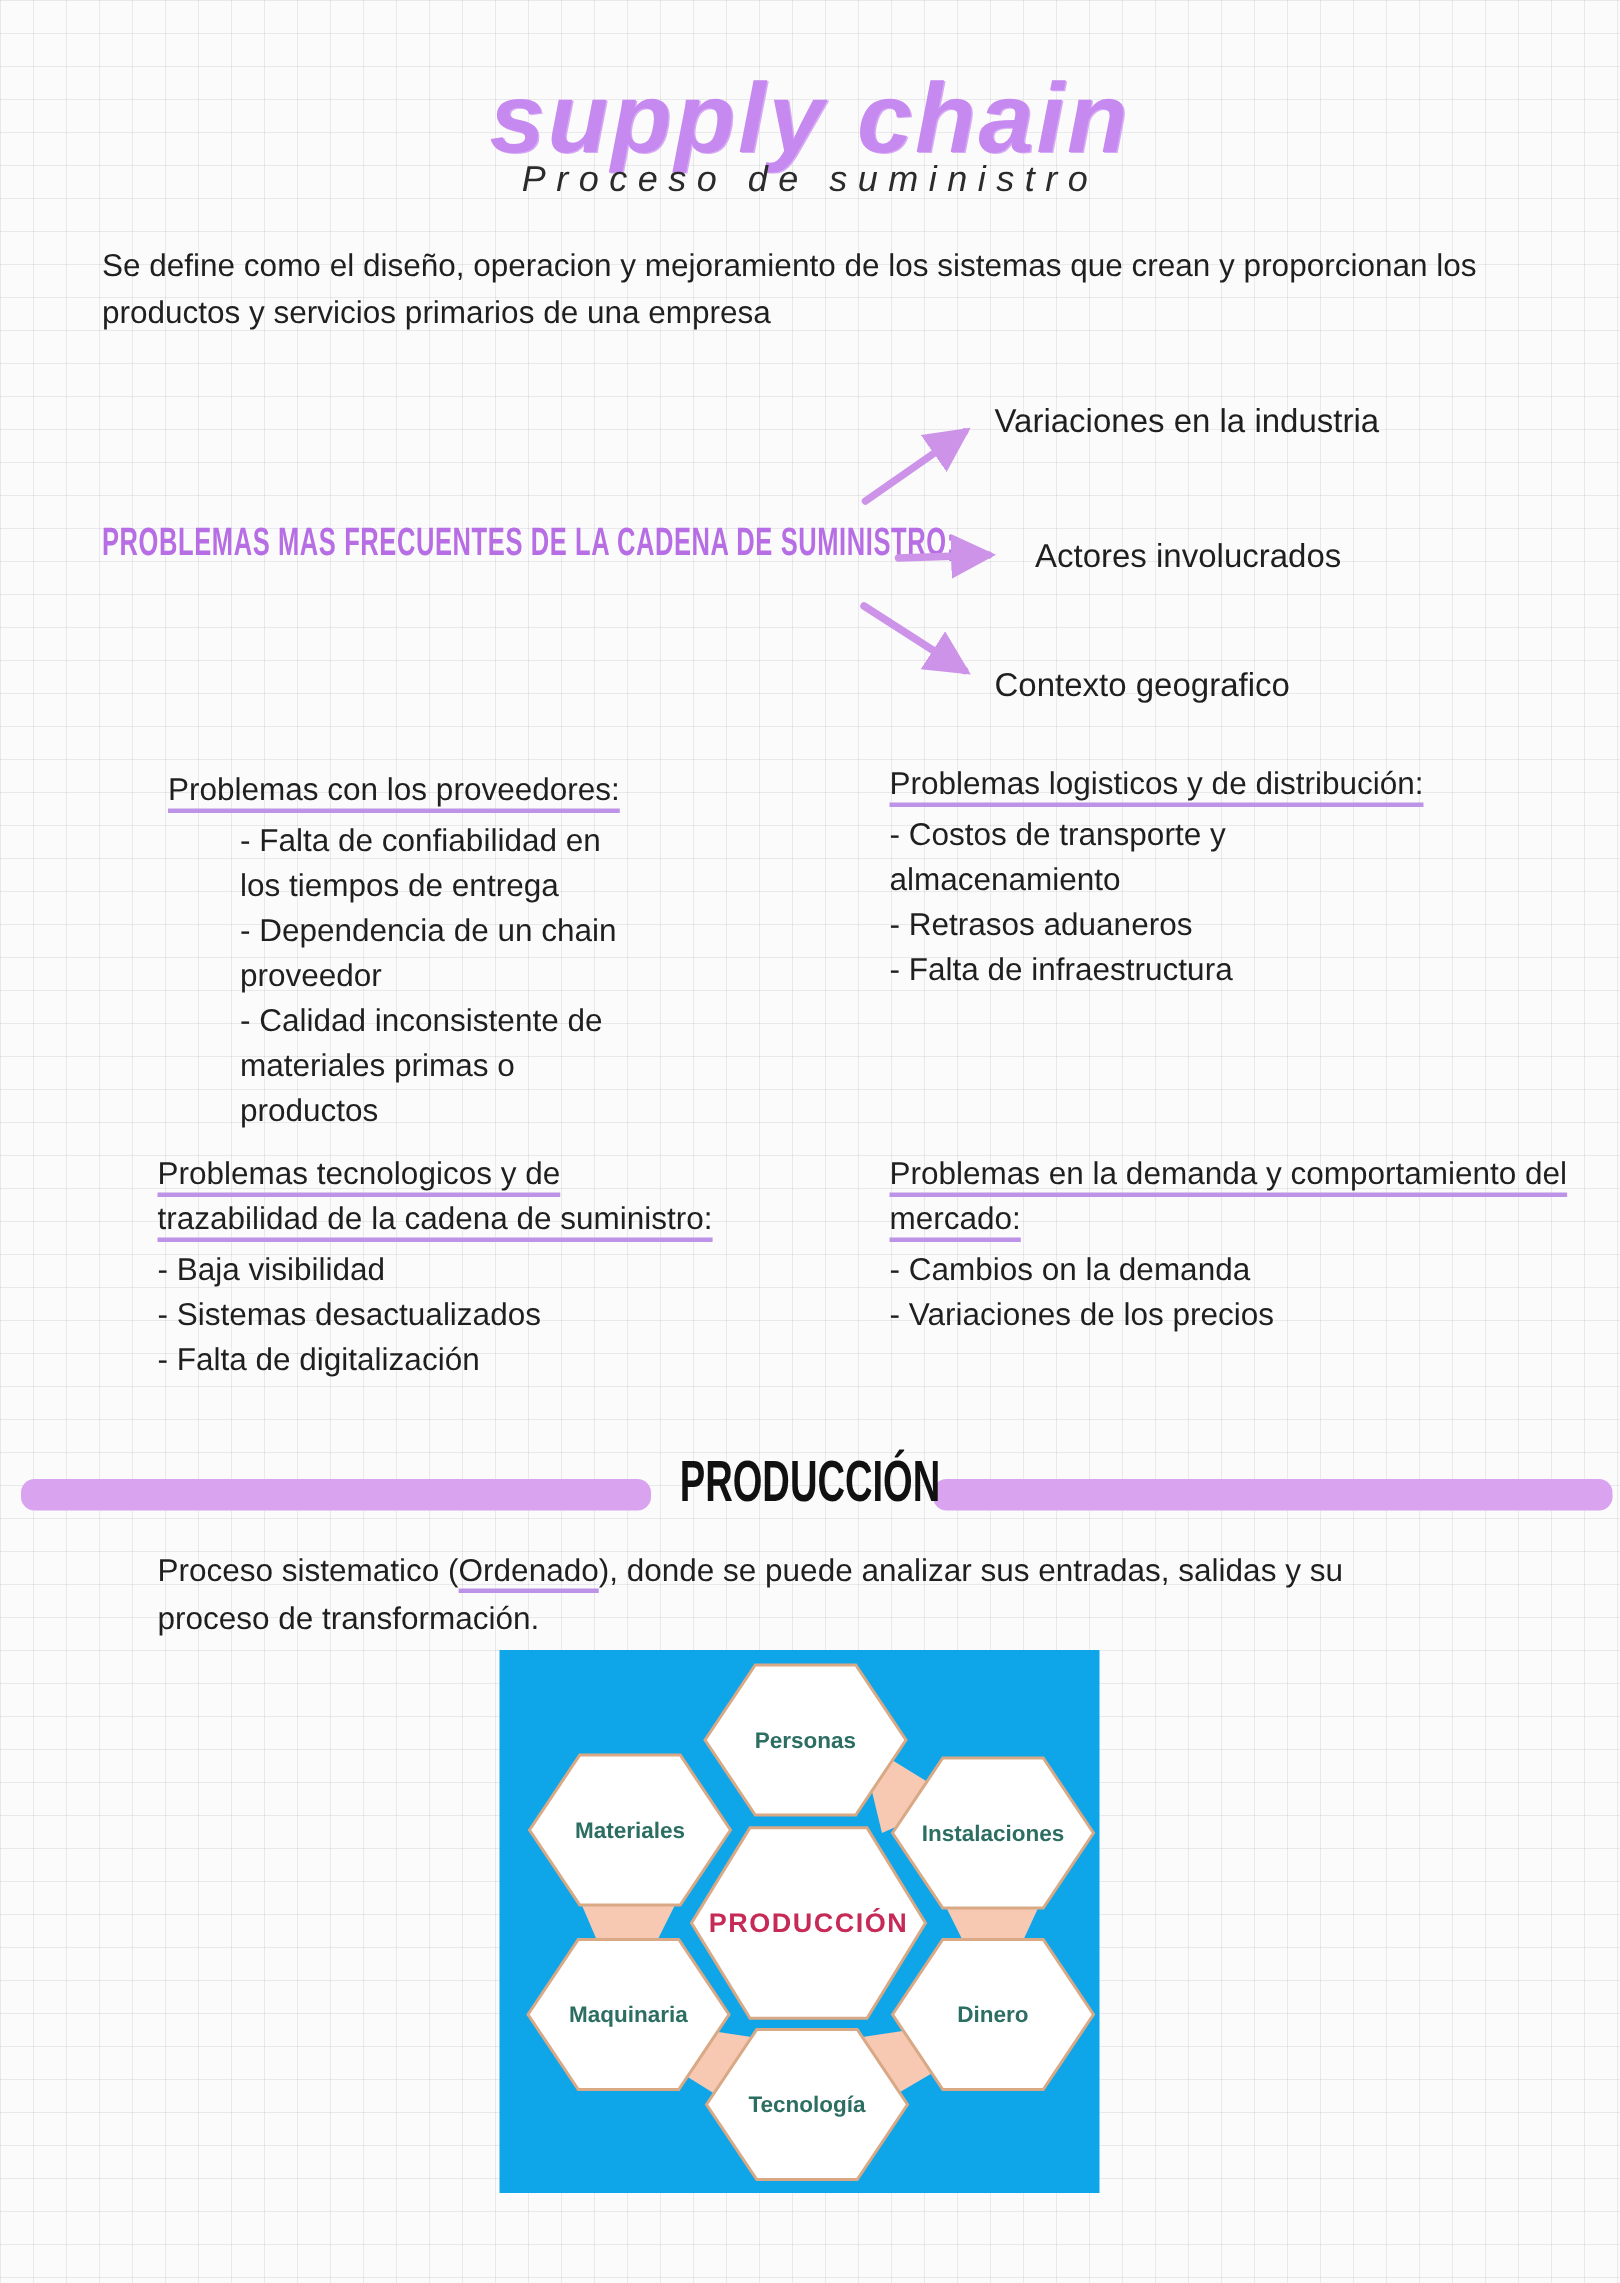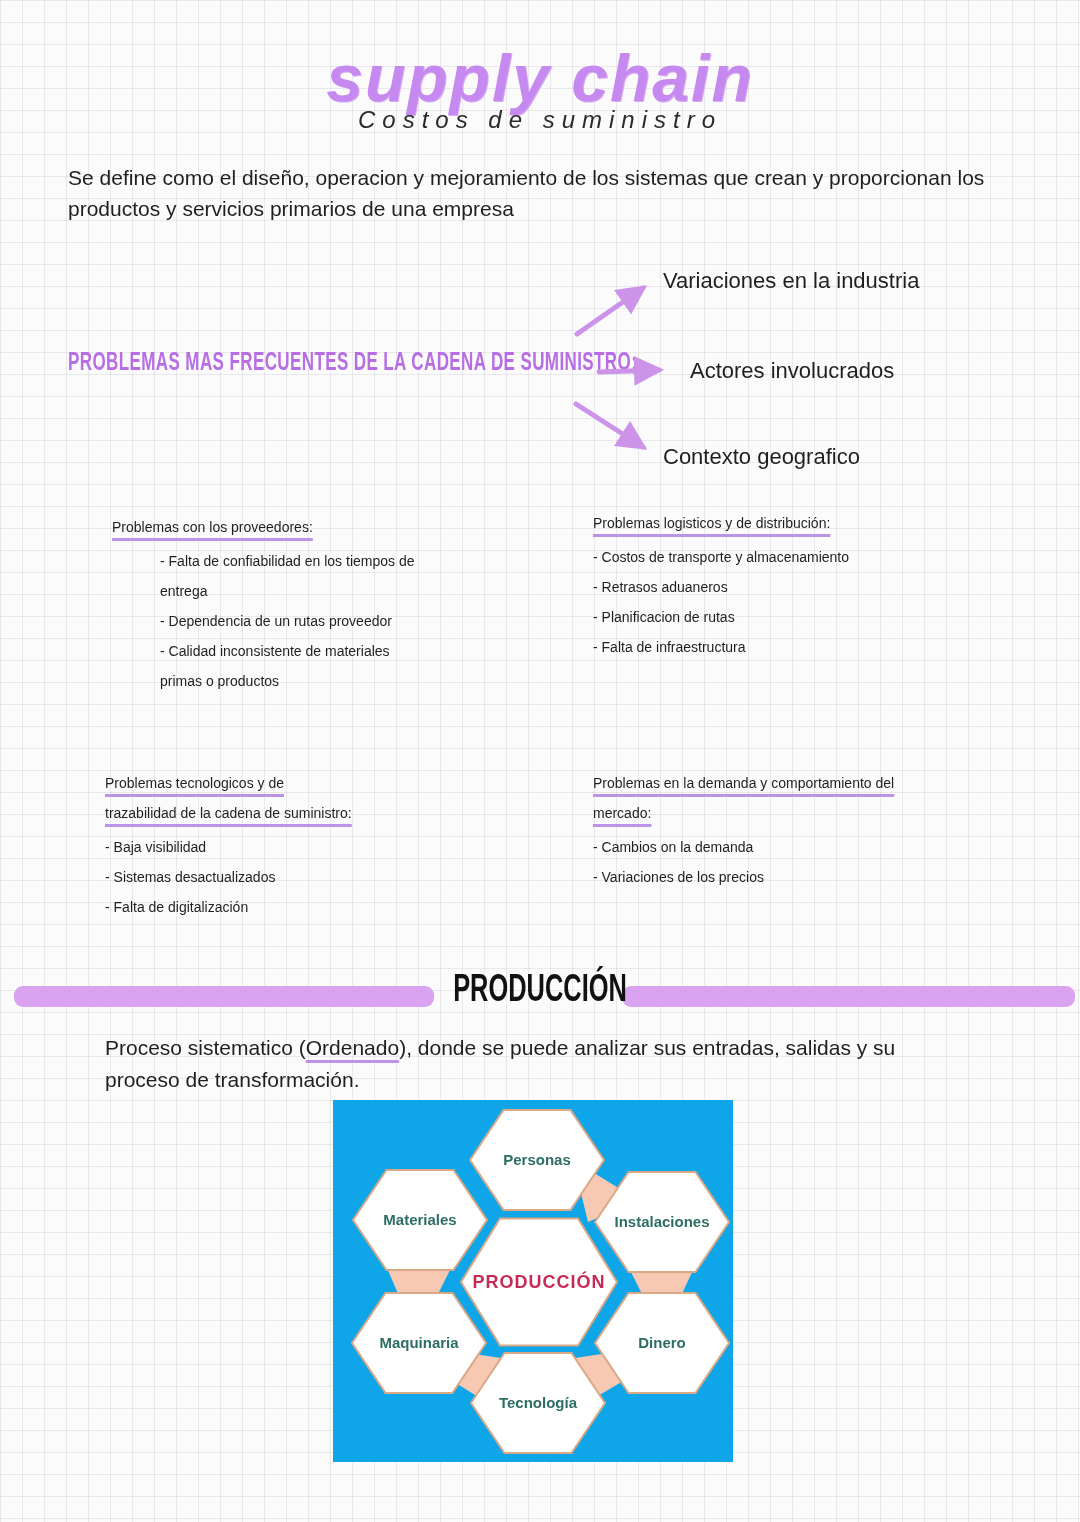--- a/index.html
+++ b/index.html
@@ -46,21 +46,21 @@
   }
   .branch{
     font-size:22px; white-space:nowrap;
   }
   .branch-0{ left:663px; top:268px; }
   .branch-1{ left:690px; top:358px; }
   .branch-2{ left:663px; top:444px; }
   .arrows{ left:563px; top:262px; }
 
   
-  .pblock{ font-size:14px; line-height:30px; }
+  .pblock{ font-size:21px; line-height:30px; }
   .pblock .ptitle div{
     text-decoration:underline;
     text-decoration-color:#bd93e8;
     text-decoration-thickness:3px;
     text-underline-offset:6px;
   }
   .pblock .pitems{ margin-top:4px; }
   .block-0{ left:112px; top:512px; width:360px; }
   .block-0 .pitems{ width:310px;padding-left:48px; }
   .block-1{ left:593px; top:508px; width:420px; }
@@ -103,21 +103,21 @@
   }
   .centerlabel{
     fill:#c62b57; font-weight:bold; font-size:18px; letter-spacing:1px;
     font-family:"Liberation Sans", sans-serif;
   }
 </style>
 </head>
 <body>
 
 <div class="abs title">supply chain</div>
-<div class="abs subtitle">Costos de suministro</div>
+<div class="abs subtitle">Proceso de suministro</div>
 
 <div class="abs definition">Se define como el diseño, operacion y mejoramiento de los sistemas que crean y proporcionan los productos y servicios primarios de una empresa</div>
 
 <div class="abs problems-heading">PROBLEMAS MAS FRECUENTES DE LA CADENA DE SUMINISTRO;</div>
 
 <svg class="abs arrows" width="115" height="205" viewBox="0 0 115 205">
   <defs>
     <marker id="ah" markerWidth="8" markerHeight="8" refX="5" refY="3" orient="auto">
       <path d="M0,0 L6,3 L0,6 Z" fill="#cc93e8"></path>
     </marker>
@@ -130,33 +130,32 @@
 <div class="abs branch branch-0">Variaciones en la industria</div>
 <div class="abs branch branch-1">Actores involucrados</div>
 <div class="abs branch branch-2">Contexto geografico</div>
 
 <div class="abs pblock block-0">
   <div class="ptitle">
     <div>Problemas con los proveedores:</div>
   </div>
   <div class="pitems">
     <div>- Falta de confiabilidad en los tiempos de entrega</div>
-    <div>- Dependencia de un rutas proveedor</div>
+    <div>- Dependencia de un chain proveedor</div>
     <div>- Calidad inconsistente de materiales primas o productos</div>
   </div>
 </div>
 
 <div class="abs pblock block-1">
   <div class="ptitle">
     <div>Problemas logisticos y de distribución:</div>
   </div>
   <div class="pitems">
     <div>- Costos de transporte y almacenamiento</div>
     <div>- Retrasos aduaneros</div>
-    <div>- Planificacion de rutas</div>
     <div>- Falta de infraestructura</div>
   </div>
 </div>
 
 <div class="abs pblock block-2">
   <div class="ptitle">
     <div>Problemas tecnologicos y de</div>
     <div>trazabilidad de la cadena de suministro:</div>
   </div>
   <div class="pitems">

